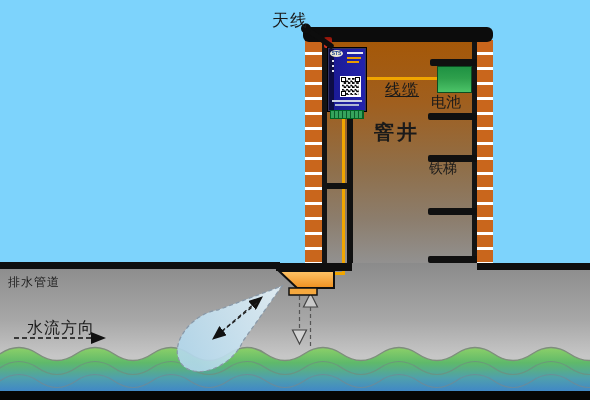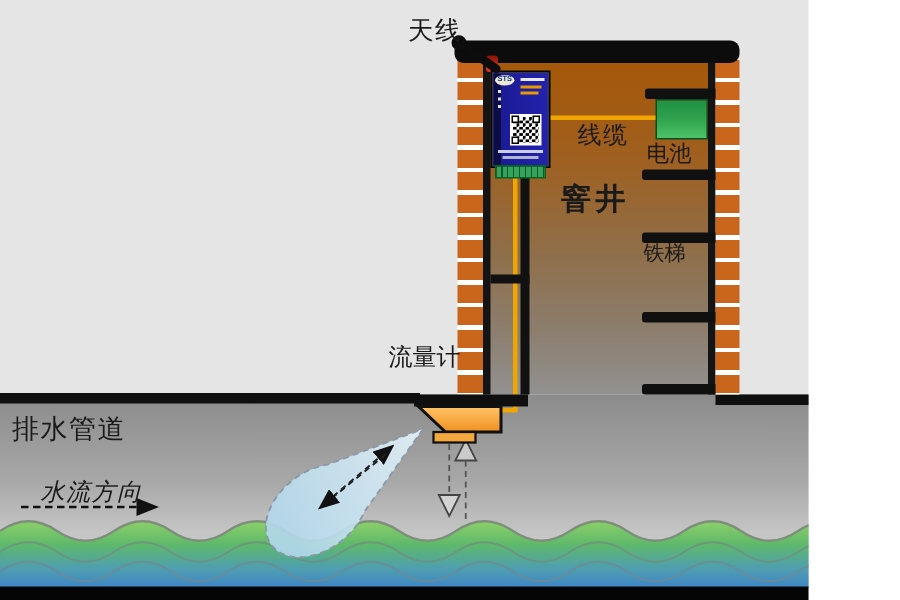--- a/index.html
+++ b/index.html
@@ -1,16 +1,16 @@
 <!DOCTYPE html>
 <html><head>
 <meta charset="utf-8">
 <style>
   html,body{margin:0;padding:0;background:#fff;}
-  .stage{position:relative;width:539px;height:400px;background:#e5e5e5;overflow:hidden;
+  .stage{position:relative;width:590px;height:400px;background:#7dd3fc;overflow:hidden;
          font-family:"Liberation Serif","DejaVu Serif",serif;color:#1a1a1a;}
   .abs{position:absolute;}
   
   .pipe{left:0;top:263px;width:600px;height:129px;
         background:linear-gradient(180deg,#8b8b8b 0%,#a8a8a8 45%,#c6c6c6 72%,#c9c9c9 100%);}
   .ceil-left{left:0;top:262px;width:280px;height:7px;background:#0f0f0f;}
   .ceil-right{left:477px;top:263px;width:123px;height:7px;background:#0f0f0f;}
   
   .shaft{left:322px;top:40px;width:155px;height:223px;
          background:linear-gradient(180deg,#a55808 0%,#a05f1e 28%,#8f6f4a 58%,#8c7d6c 80%,#929190 100%);}
@@ -45,27 +45,27 @@
   .cable-h{left:365px;top:77px;width:72px;height:3px;background:#f0a500;}
   .cable-v{left:342px;top:116px;width:3px;height:158px;background:#f0a500;}
   .cable-h2{left:318px;top:272px;width:27px;height:3px;background:#f0a500;}
   .pole{left:347px;top:116px;width:6px;height:147px;background:#111;}
   .pole-bracket{left:327px;top:183px;width:26px;height:6px;background:#111;}
   
   .lbl{position:absolute;white-space:nowrap;z-index:10;}
   .l-cover{left:383px;top:4px;font-size:16px;letter-spacing:3px;}
   .l-ant{left:272px;top:9px;font-size:17px;letter-spacing:1px;}
   .l-bracket{left:368px;top:51px;font-size:16px;letter-spacing:1px;}
-  .l-cable{left:385px;top:80px;font-size:16px;letter-spacing:1px;}
+  .l-cable{left:385px;top:80px;font-size:16px;letter-spacing:1px;text-decoration:underline;}
   .l-bat{left:431px;top:93px;font-size:15px;}
   .l-manhole{left:374px;top:119px;font-size:20px;letter-spacing:3px;font-weight:600;}
   .l-ladder{left:429px;top:160px;font-size:14px;font-family:Liberation Serif, serif;}
   .l-radar{left:250px;top:229px;width:66px;text-align:center;font-size:16px;line-height:19px;}
-  .l-pipe{left:8px;top:274px;font-size:18px;letter-spacing:1px;text-align:right;}
-  .l-flow{left:27px;top:318px;font-size:16px;letter-spacing:1px;font-style:italic;}
+  .l-pipe{left:8px;top:274px;font-size:12px;letter-spacing:1px;text-align:right;}
+  .l-flow{left:27px;top:318px;font-size:16px;letter-spacing:1px;}
   svg.overlay{position:absolute;left:0;top:0;z-index:5;pointer-events:none;}
 </style>
 </head>
 <body>
 
 <div class="stage">
 
   <div class="abs pipe"></div>
   <div class="abs ceil-left"></div>
   <div class="abs ceil-right"></div>
@@ -158,17 +158,16 @@
     <line x1="331" y1="46" x2="308" y2="30" stroke="#0d0d0d" stroke-width="5.5" stroke-linecap="round"></line>
     <circle cx="306" cy="28.5" r="5" fill="#0d0d0d"></circle>
   </svg>
 
   <div class="lbl l-ant">天线</div>
   <div class="lbl l-cable">线缆</div>
   <div class="lbl l-bat">电池</div>
   <div class="lbl l-manhole">窨井</div>
   <div class="lbl l-ladder">铁梯</div>
   <div class="lbl l-radar">
-    <div>流量计</div>
   </div>
   <div class="lbl l-pipe">排水管道</div>
   <div class="lbl l-flow">水流方向</div>
 </div>
 
 </body></html>

